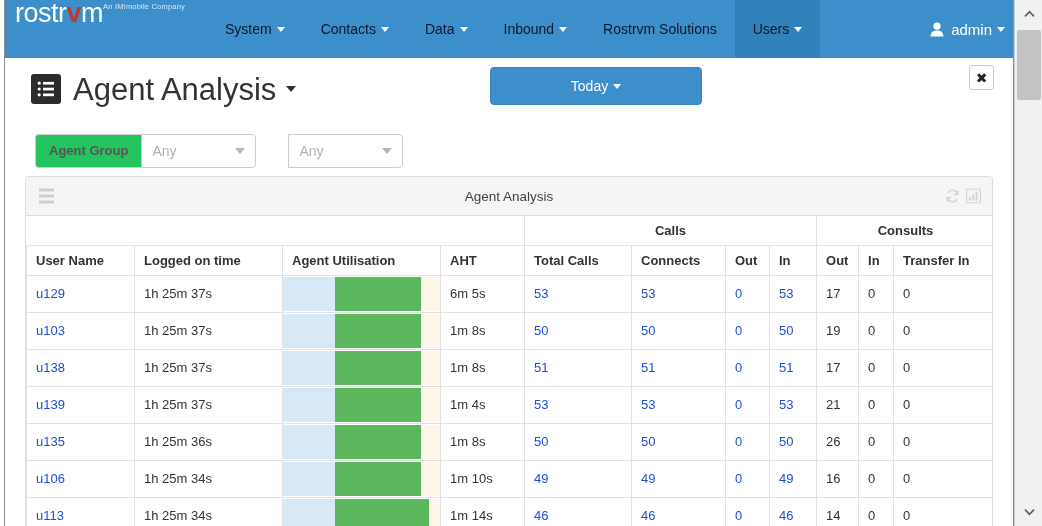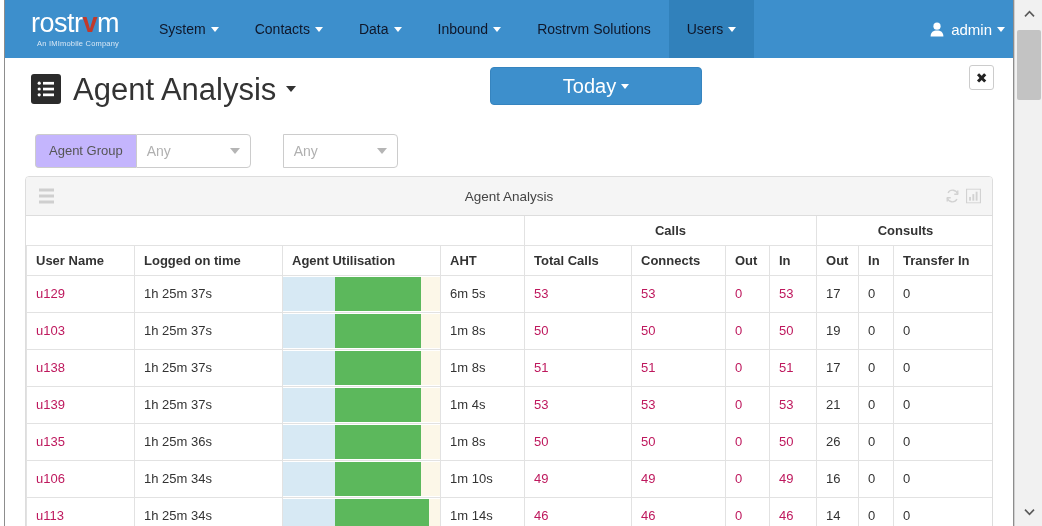--- a/index.html
+++ b/index.html
@@ -29,25 +29,23 @@
   .navbar {
     position: relative;
     height: 58px;
     background: #3d8fcc;
     display: flex;
     align-items: stretch;
     white-space: nowrap;
   }
   .brand {
     display: flex;
-    flex-direction: column;
     justify-content: center;
-    padding: 0 22px 0 26px;
+    padding: 0 22px 0 10px;
     line-height: 1;
-    align-items: flex-end;
   }
   .brand-word {
     font-size: 27px;
     font-weight: 400;
     color: #ffffff;
     letter-spacing: -0.5px;
     font-family: "Liberation Sans", sans-serif;
   }
   .brand-word .v { color: #c0392b; font-weight: 700; }
   .brand-sub {
@@ -122,21 +120,21 @@
     vertical-align: middle;
   }
   .today-btn {
     position: absolute;
     left: 485px; top: 9px;
     width: 212px; height: 38px;
     background: #3d8fcc;
     border: 1px solid #3684bf;
     border-radius: 4px;
     color: #ffffff;
-    font-size: 20px;
+    font-size: 14px;
     display: flex;
     align-items: center;
     justify-content: center;
     cursor: pointer;
   }
   .close-btn {
     position: absolute;
     right: 19px; top: 7px;
     width: 25px; height: 25px;
     background: #ffffff;
@@ -160,27 +158,28 @@
   .input-group {
     display: flex;
     align-items: stretch;
     height: 34px;
     margin-right: 32px;
   }
   .ig-addon {
     display: flex;
     align-items: center;
     padding: 0 13px;
-    background: #c4b5fd;
+    background: #22c55e;
     border: 1px solid #cccccc;
     border-right: none;
     border-radius: 4px 0 0 4px;
     font-size: 13px;
     color: #555555;
     white-space: nowrap;
+    font-weight: bold;
   }
   .ig-select {
     position: relative;
     width: 115px;
     display: flex;
     align-items: center;
     padding: 0 10px;
     background: #ffffff;
     border: 1px solid #cccccc;
     border-radius: 0 4px 4px 0;
@@ -256,21 +255,21 @@
     height: 30px;
     font-weight: 700;
     color: #333333;
   }
   tr.body-row td { height: 37px; color: #333333; }
   td.util { padding: 0; position: relative; }
   .bar { position: absolute; left: 0; top: 1px; bottom: 1px; display: flex; width: 100%; }
   .bar .seg-blue { background: #d7e9f4; }
   .bar .seg-green { background: #5cb85c; }
   .bar .seg-cream { background: #fcf7e8; }
-  a.lnk { color: #be185d; text-decoration: none; cursor: pointer; }
+  a.lnk { color: #1d4ed8; text-decoration: none; cursor: pointer; }
   
   .scrollbar {
     position: absolute;
     right: 0; top: 0;
     width: 28px; height: 526px;
     background: #f1f1f1;
     border-left: 1px solid #d0d0d0;
   }
   .sb-arrow {
     position: absolute; left: 0; width: 28px; height: 28px;

